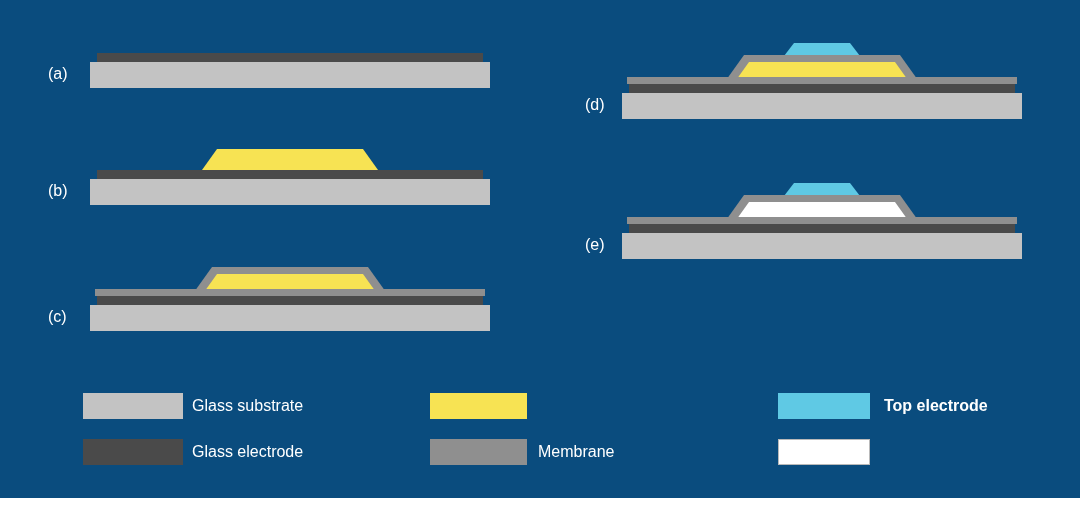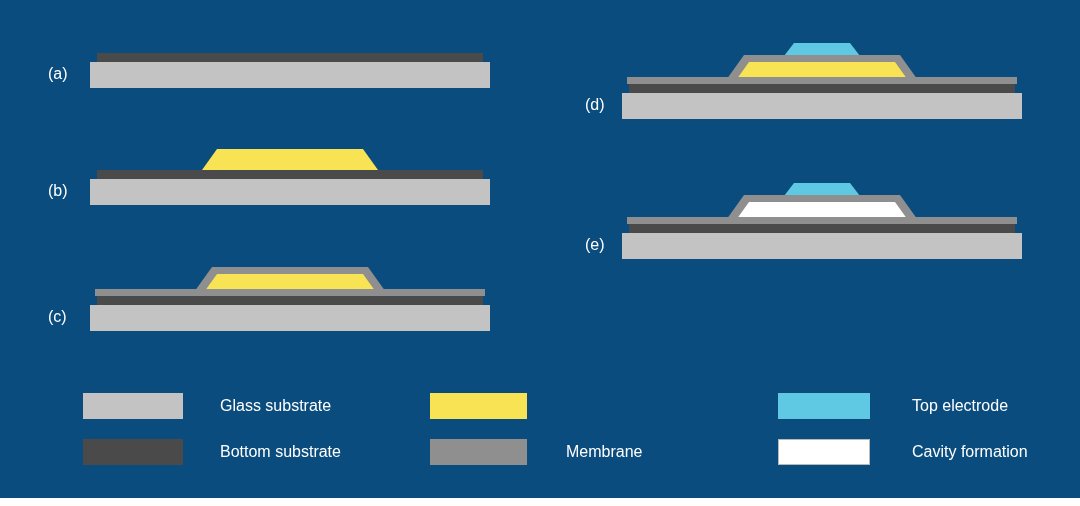--- a/index.html
+++ b/index.html
@@ -31,21 +31,20 @@
   }
   .legend-swatch { position: absolute; }
   .legend-swatch.bordered { box-sizing: border-box; border: 1px solid #b9b9b9; }
   .legend-label {
     position: absolute;
     color: var(--text, #fff);
     font-size: 16px;
     height: 26px;
     line-height: 26px;
     white-space: nowrap;
-    margin-left: 28px;
   }
   .footer-strip {
     position: absolute;
     left: 0; top: 498px; width: 1080px; height: 8px;
     background: var(--footer-strip, #fff);
   }
 </style>
 </head>
 <body>
 
@@ -80,27 +79,26 @@
   <div class="layer memb trap-md" style="left:724px; top:195px; width:196px; height:28px;"></div>
   <div class="layer cavity trap-sm" style="left:734px; top:202px; width:176px; height:21px;"></div>
   <div class="layer memb" style="left:627px; top:217px; width:390px; height:7px;"></div>
   <div class="layer electrode" style="left:629px; top:224px; width:386px; height:9px;"></div>
   <div class="layer glass" style="left:622px; top:233px; width:400px; height:26px;"></div>
 
   <div class="legend-swatch glass" style="left:83px; top:393px; width:100px; height:26px;"></div>
   <div class="legend-label" style="left:192px; top:393px;">Glass substrate</div>
 
   <div class="legend-swatch electrode" style="left:83px; top:439px; width:100px; height:26px;"></div>
-  <div class="legend-label" style="left:192px; top:439px;">Bottom substrate</div>
+  <div class="legend-label" style="left:192px; top:439px;">Glass electrode</div>
 
   <div class="legend-swatch sacr" style="left:430px; top:393px; width:97px; height:26px;"></div>
 
   <div class="legend-swatch memb" style="left:430px; top:439px; width:97px; height:26px;"></div>
   <div class="legend-label" style="left:538px; top:439px;">Membrane</div>
 
   <div class="legend-swatch topel" style="left:778px; top:393px; width:92px; height:26px;"></div>
-  <div class="legend-label" style="left:884px; top:393px;">Top electrode</div>
+  <div class="legend-label" style="left:884px; top:393px;font-weight:bold;">Top electrode</div>
 
   <div class="legend-swatch cavity bordered" style="left:778px; top:439px; width:92px; height:26px;"></div>
-  <div class="legend-label" style="left:884px; top:439px;">Cavity formation</div>
 
   <div class="footer-strip"></div>
 </div>
 
 </body></html>

